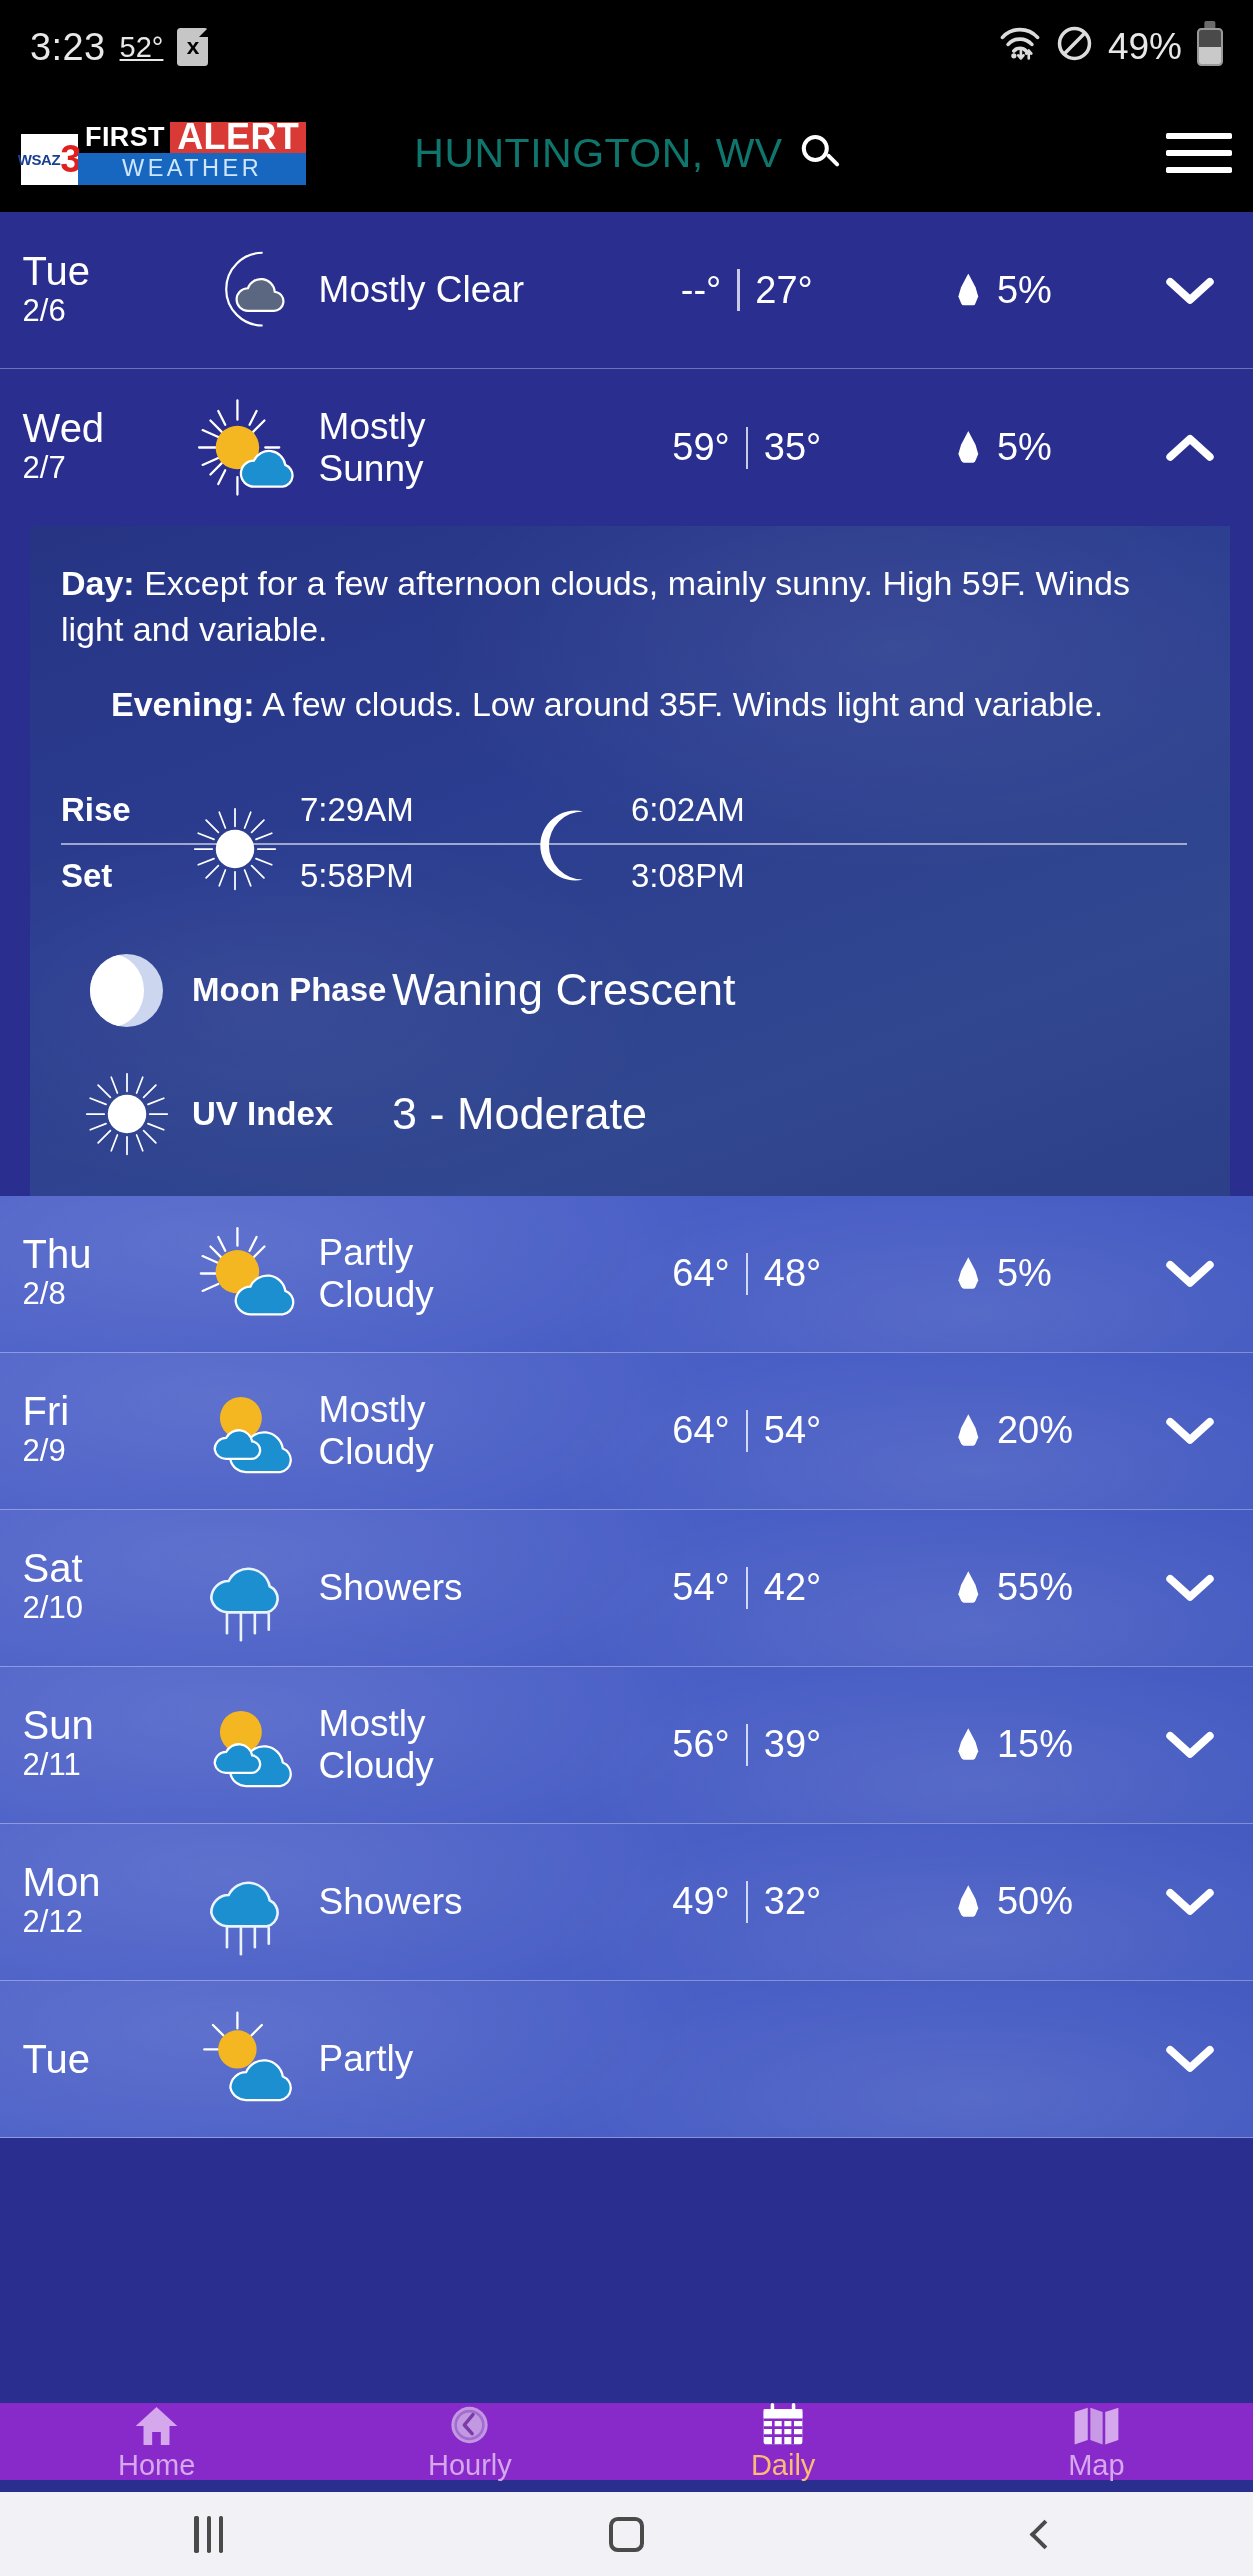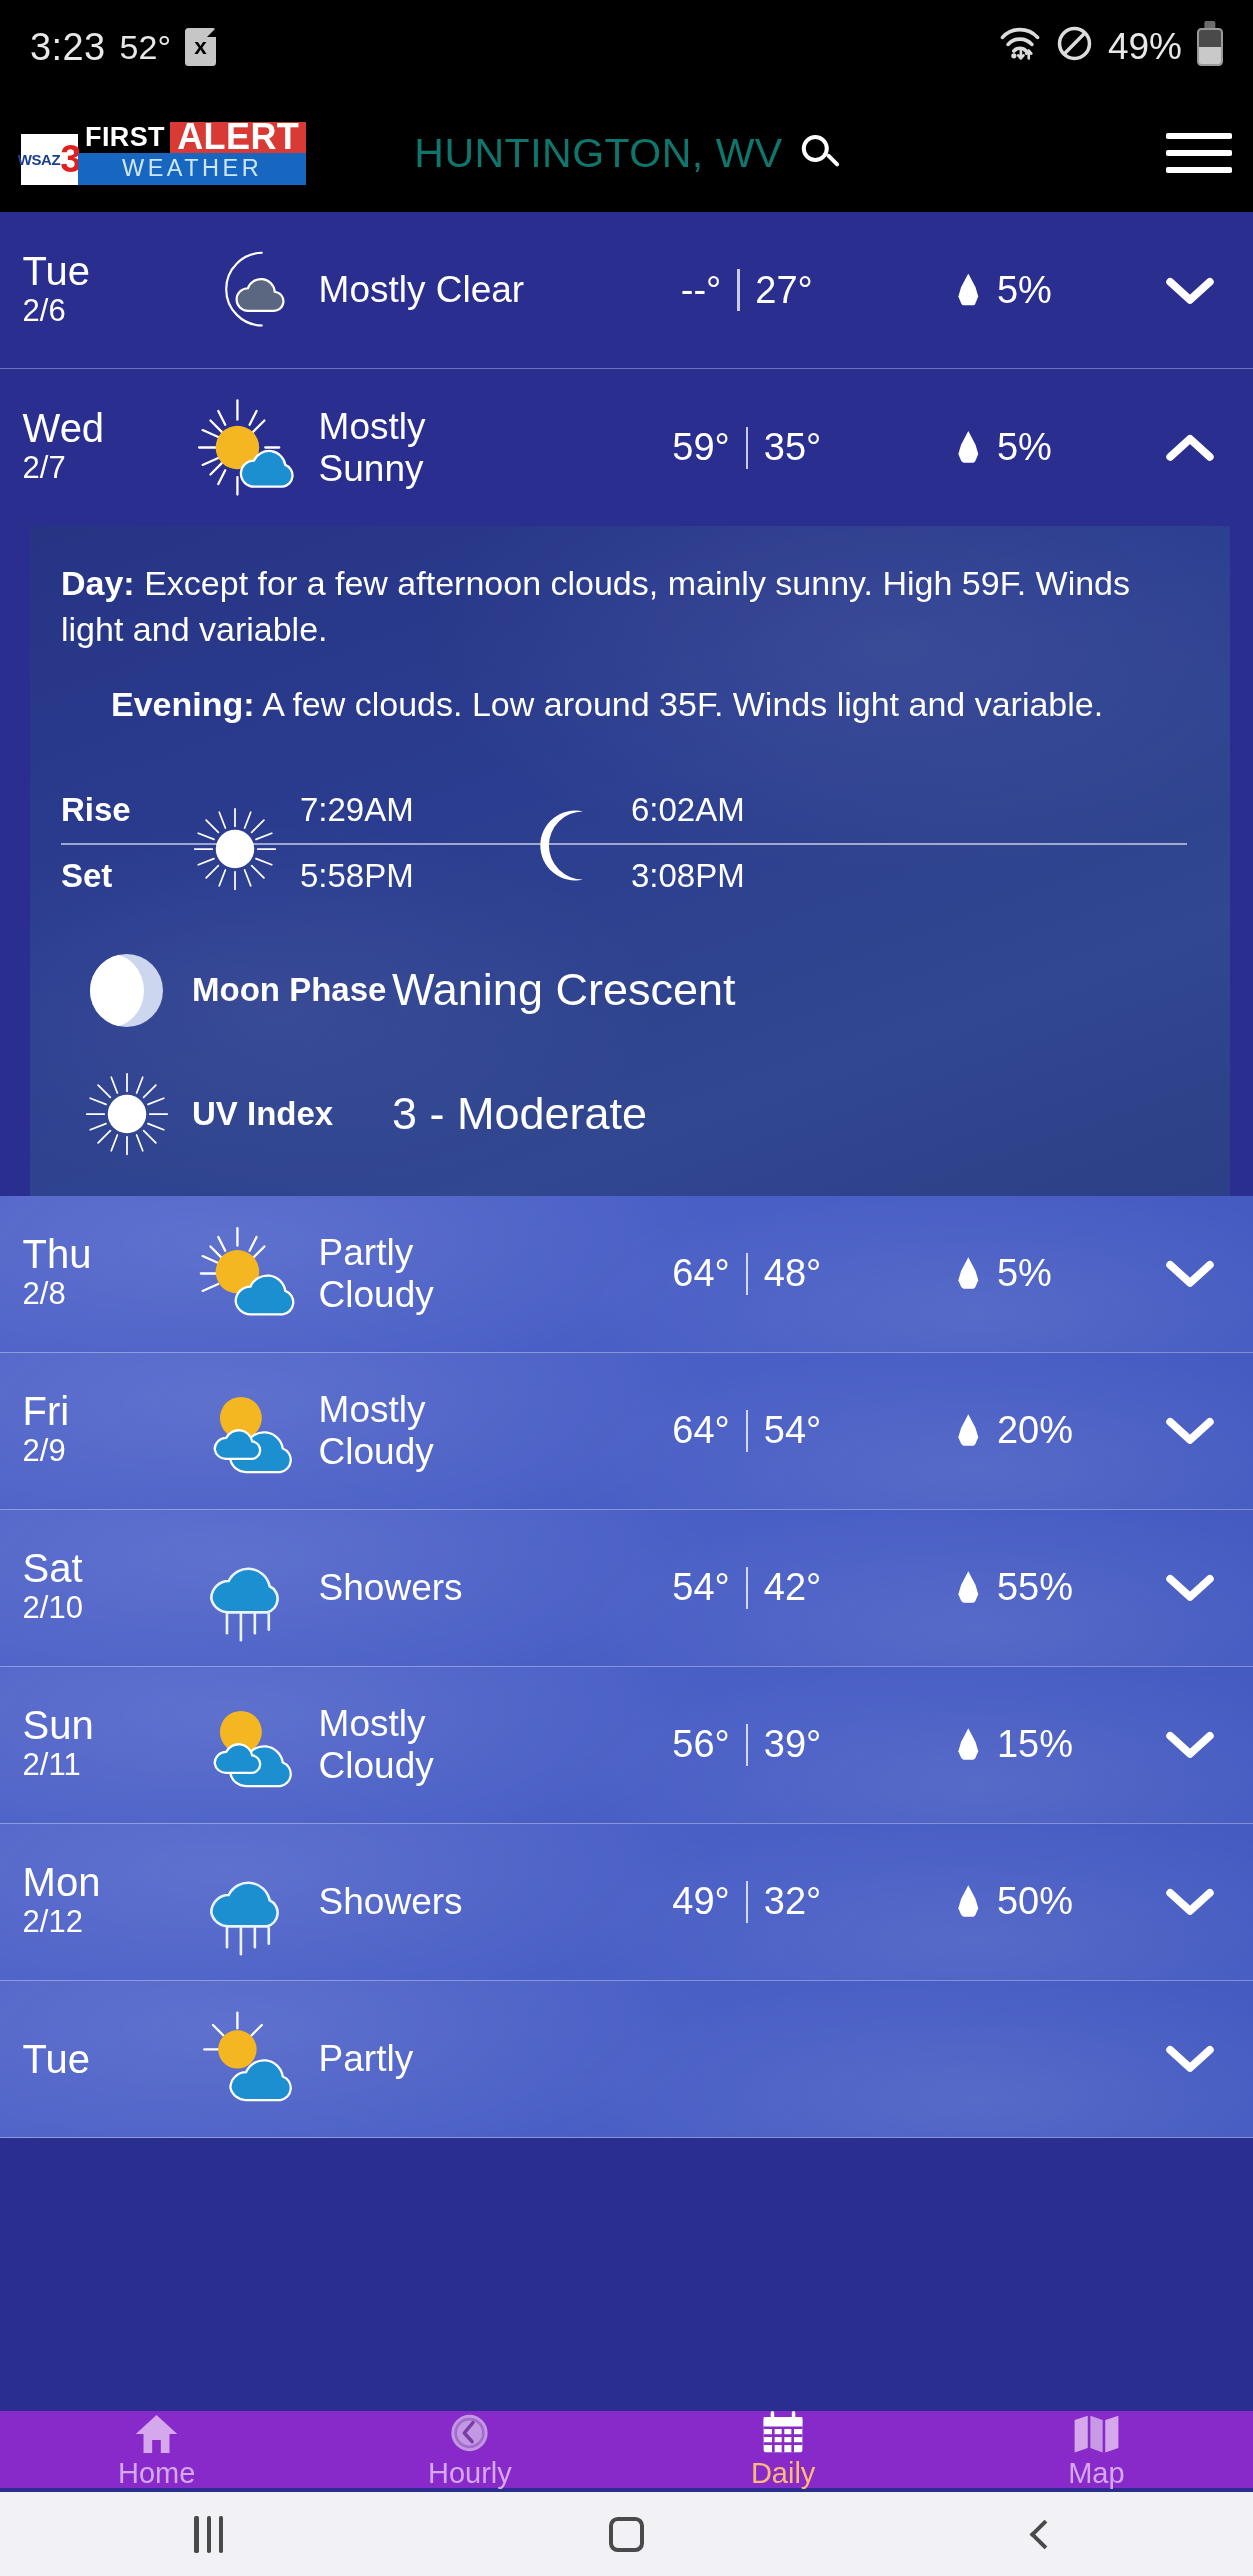--- a/index.html
+++ b/index.html
@@ -13,21 +13,21 @@
   .phone { position:relative; width:1253px; height:2576px; overflow:hidden; }
 
   
   .statusbar {
     height:94px; background:#000; color:#e8e8e8;
     display:flex; align-items:center; padding:0 30px;
     font-size:35px;
   }
   .sb-left { display:flex; align-items:center; gap:14px; }
   .sb-time { font-size:38px; letter-spacing:0.4px; }
-  .sb-temp { font-size:34px; }
+  .sb-temp { font-size:29px;text-decoration:underline; }
   .sb-doc {
     width:31px; height:38px; background:#c6c6c6; border-radius:3.5px;
     position:relative; display:flex; align-items:center; justify-content:center;
     color:#000; font-size:22.6px; font-weight:bold;
   }
   .sb-doc:after{
     content:""; position:absolute; top:0; right:0;
     border-width:0 0 9.6px 9.6px; border-style:solid;
     border-color:transparent transparent #000 transparent;
   }
@@ -155,21 +155,21 @@
     width:73px; height:73px; border-radius:50%;
     background:#ccd6ee; position:relative; overflow:hidden;
   }
   .moonphase-ic:after {
     content:""; position:absolute; left:-12.2px; top:0; width:66px; height:73px;
     background:#fff; border-radius:50%;
   }
 
   
   .bottomnav {
-    position:absolute; left:0; right:0; bottom:88px; height:77px;
+    position:absolute; left:0; right:0; bottom:96px; height:77px;
     background:#8829c9; display:flex; align-items:center;
   }
   .navitem {
     flex:1; display:flex; flex-direction:column; align-items:center;
     justify-content:center; gap:3.5px; color:#d5a8ee; height:100%;
   }
   .navitem.active { color:#fdba74; }
   .navlabel { font-size:29px; line-height:1; }
   .navicon { height:44px; display:flex; align-items:flex-end; }
 

